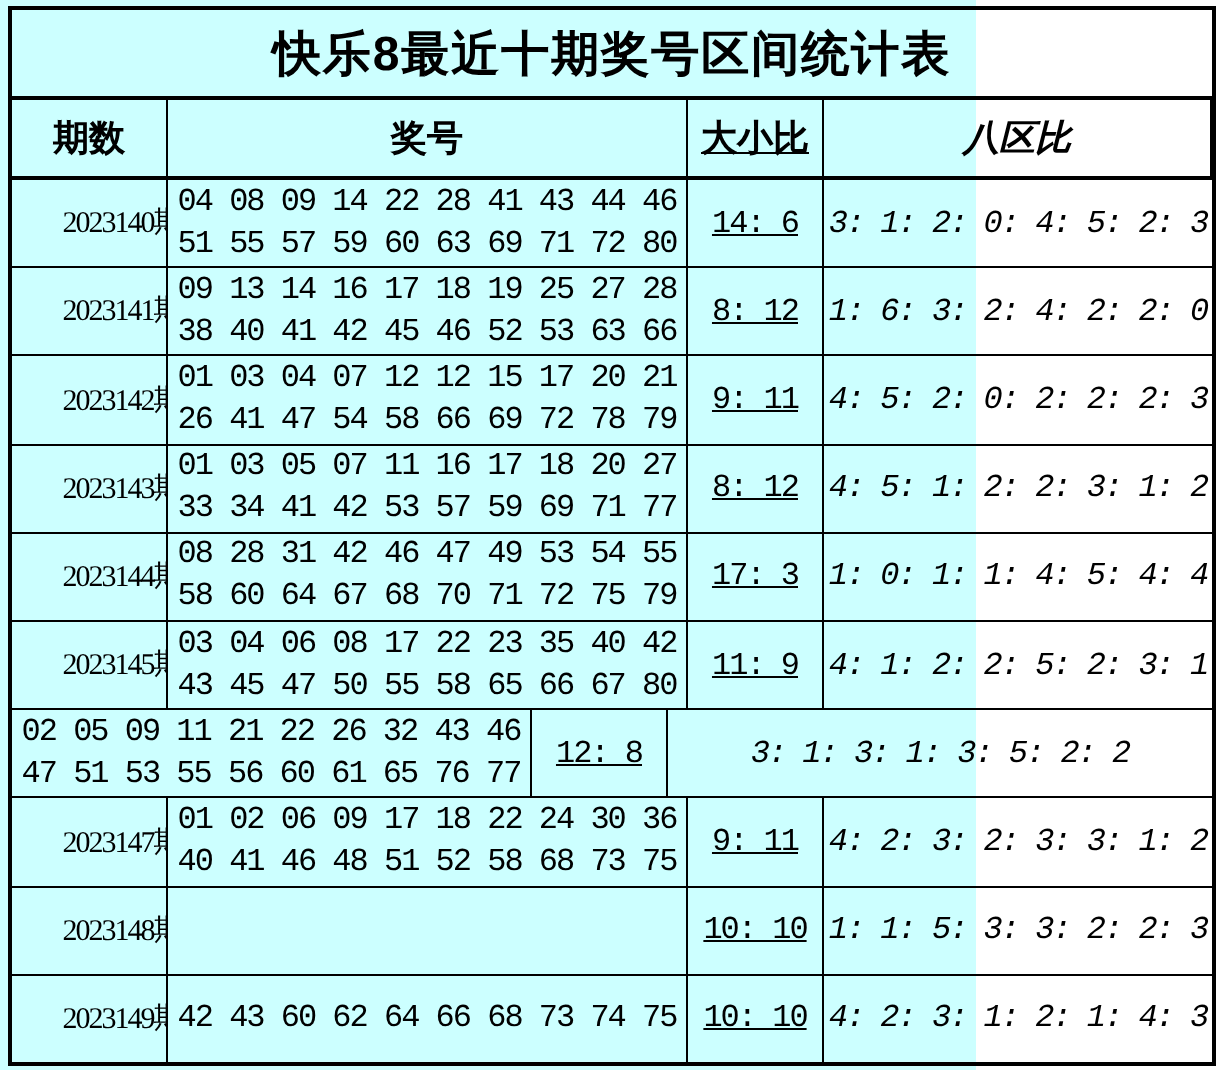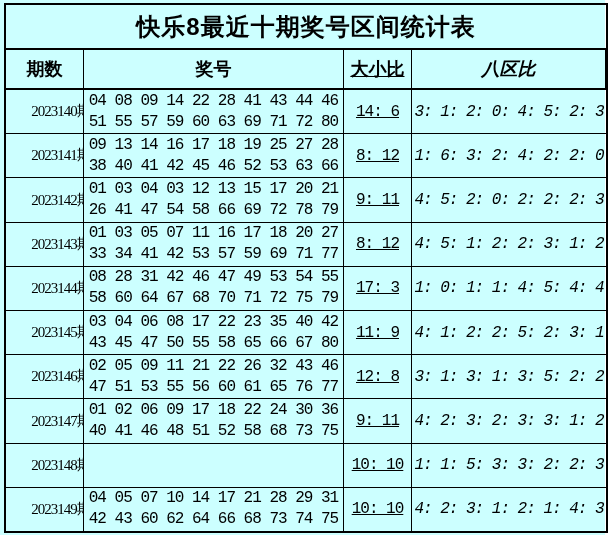--- a/index.html
+++ b/index.html
@@ -3,21 +3,21 @@
 <meta charset="utf-8">
 <style>
   html, body { margin: 0; padding: 0; }
   body {
     width: 612px; height: 535px;
     background: #ffffff;
     font-family: "Liberation Sans", sans-serif;
     color: #000000;
   }
   .page {
-    width: 605px; height: 535px;
+    width: 488px; height: 535px;
     background: #ccffff;
     box-sizing: border-box;
     padding: 3px 4px 2px 4px;
   }
   .stats-table {
     width: 604px; height: 530px;
     box-sizing: border-box;
     border: 2px solid #000;
     display: flex;
     flex-direction: column;
@@ -96,21 +96,21 @@
           <div class="cell c4 num">3: 1: 2: 0: 4: 5: 2: 3</div>
         </div>
         <div class="row">
           <div class="cell c1 period">2023141期</div>
           <div class="cell c2 num"><div class="numline">09 13 14 16 17 18 19 25 27 28</div><div class="numline">38 40 41 42 45 46 52 53 63 66</div></div>
           <div class="cell c3 num">8: 12</div>
           <div class="cell c4 num">1: 6: 3: 2: 4: 2: 2: 0</div>
         </div>
         <div class="row">
           <div class="cell c1 period">2023142期</div>
-          <div class="cell c2 num"><div class="numline">01 03 04 03 12 13 15 17 20 21</div><div class="numline">26 41 47 54 58 66 69 72 78 79</div></div>
+          <div class="cell c2 num"><div class="numline">01 03 04 07 12 12 15 17 20 21</div><div class="numline">26 41 47 54 58 66 69 72 78 79</div></div>
           <div class="cell c3 num">9: 11</div>
           <div class="cell c4 num">4: 5: 2: 0: 2: 2: 2: 3</div>
         </div>
         <div class="row">
           <div class="cell c1 period">2023143期</div>
           <div class="cell c2 num"><div class="numline">01 03 05 07 11 16 17 18 20 27</div><div class="numline">33 34 41 42 53 57 59 69 71 77</div></div>
           <div class="cell c3 num">8: 12</div>
           <div class="cell c4 num">4: 5: 1: 2: 2: 3: 1: 2</div>
         </div>
         <div class="row">
@@ -119,38 +119,37 @@
           <div class="cell c3 num">17: 3</div>
           <div class="cell c4 num">1: 0: 1: 1: 4: 5: 4: 4</div>
         </div>
         <div class="row">
           <div class="cell c1 period">2023145期</div>
           <div class="cell c2 num"><div class="numline">03 04 06 08 17 22 23 35 40 42</div><div class="numline">43 45 47 50 55 58 65 66 67 80</div></div>
           <div class="cell c3 num">11: 9</div>
           <div class="cell c4 num">4: 1: 2: 2: 5: 2: 3: 1</div>
         </div>
         <div class="row">
-          <div class="cell c1 period">2023146期</div>
           <div class="cell c2 num"><div class="numline">02 05 09 11 21 22 26 32 43 46</div><div class="numline">47 51 53 55 56 60 61 65 76 77</div></div>
           <div class="cell c3 num">12: 8</div>
           <div class="cell c4 num">3: 1: 3: 1: 3: 5: 2: 2</div>
         </div>
         <div class="row">
           <div class="cell c1 period">2023147期</div>
           <div class="cell c2 num"><div class="numline">01 02 06 09 17 18 22 24 30 36</div><div class="numline">40 41 46 48 51 52 58 68 73 75</div></div>
           <div class="cell c3 num">9: 11</div>
           <div class="cell c4 num">4: 2: 3: 2: 3: 3: 1: 2</div>
         </div>
         <div class="row">
           <div class="cell c1 period">2023148期</div>
           <div class="cell c2 num"></div>
           <div class="cell c3 num">10: 10</div>
           <div class="cell c4 num">1: 1: 5: 3: 3: 2: 2: 3</div>
         </div>
         <div class="row">
           <div class="cell c1 period">2023149期</div>
-          <div class="cell c2 num"><div class="numline">04 05 07 10 14 17 21 28 29 31</div><div class="numline">42 43 60 62 64 66 68 73 74 75</div></div>
+          <div class="cell c2 num"><div class="numline">42 43 60 62 64 66 68 73 74 75</div></div>
           <div class="cell c3 num">10: 10</div>
           <div class="cell c4 num">4: 2: 3: 1: 2: 1: 4: 3</div>
         </div>
       </div>
   </div>
 </div>
 
 </body></html>

